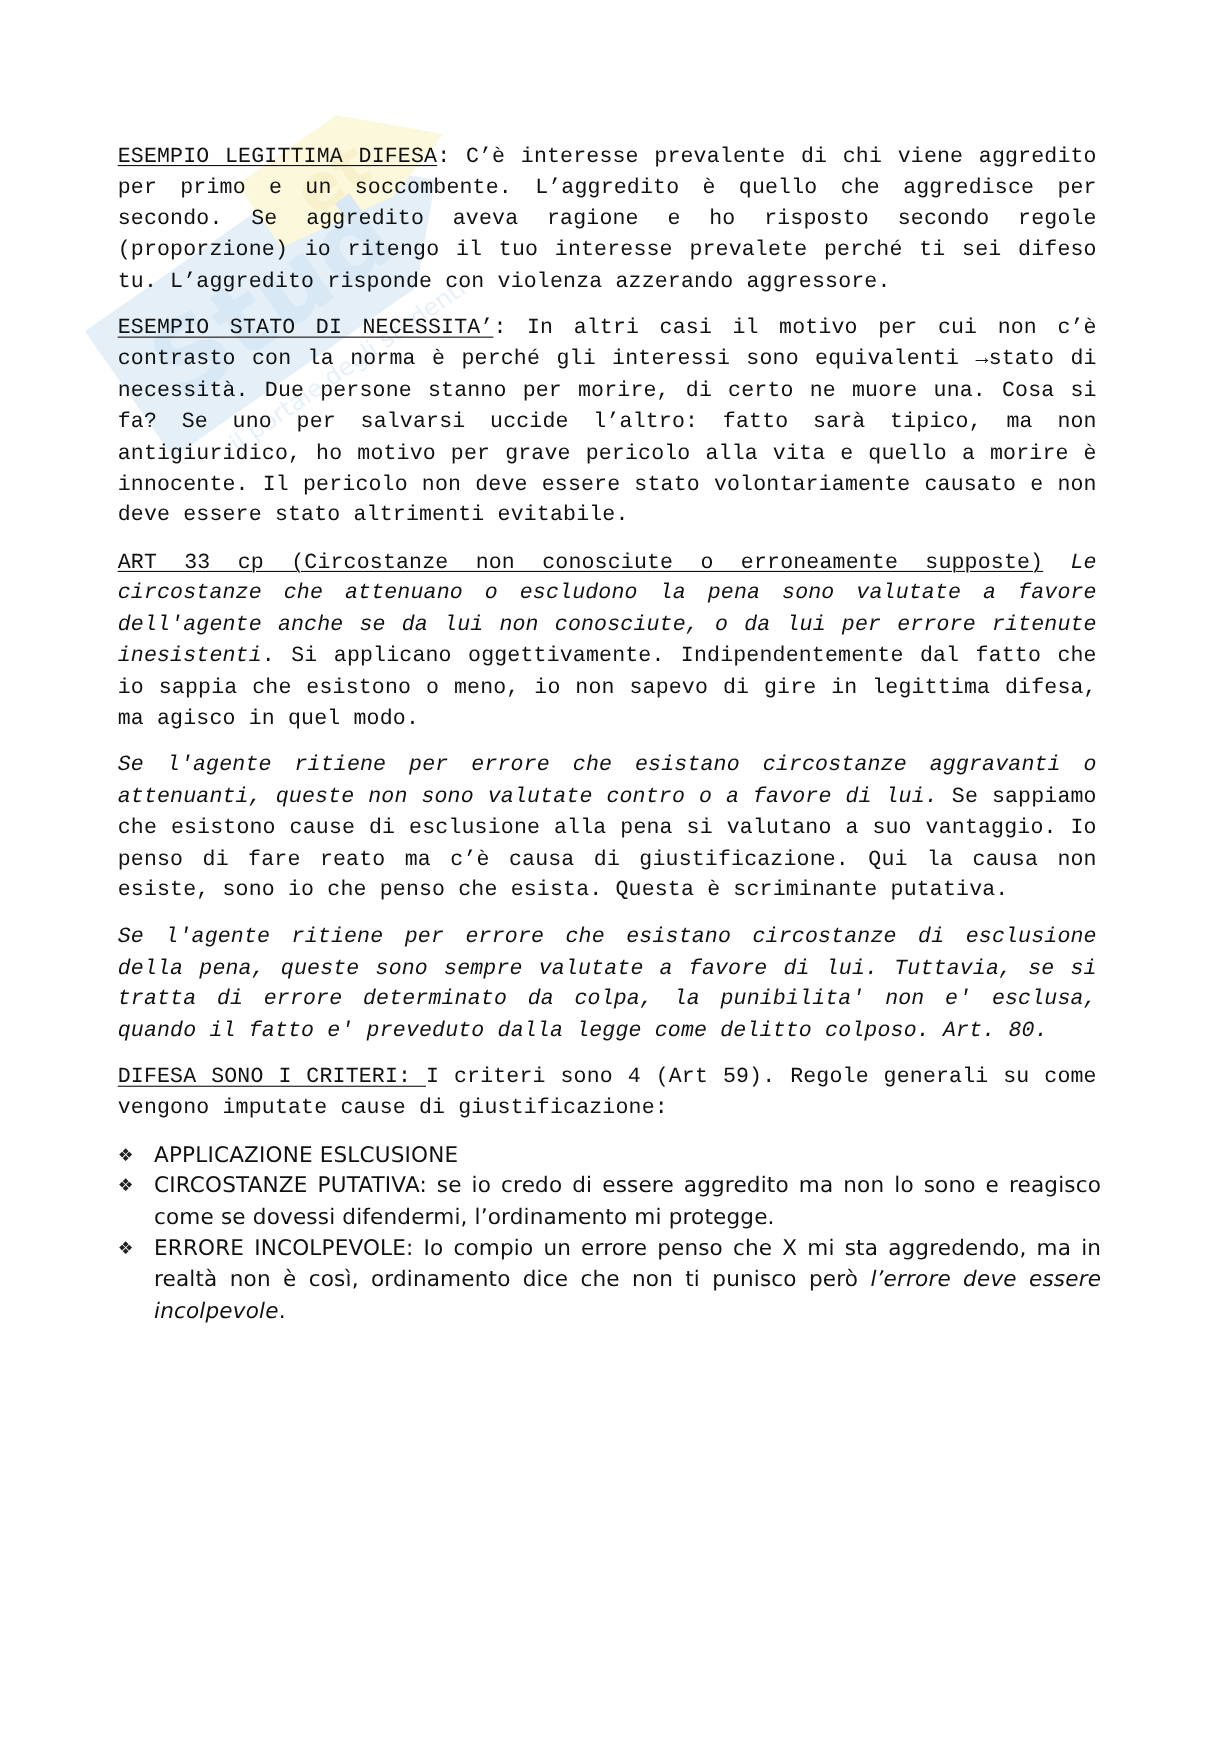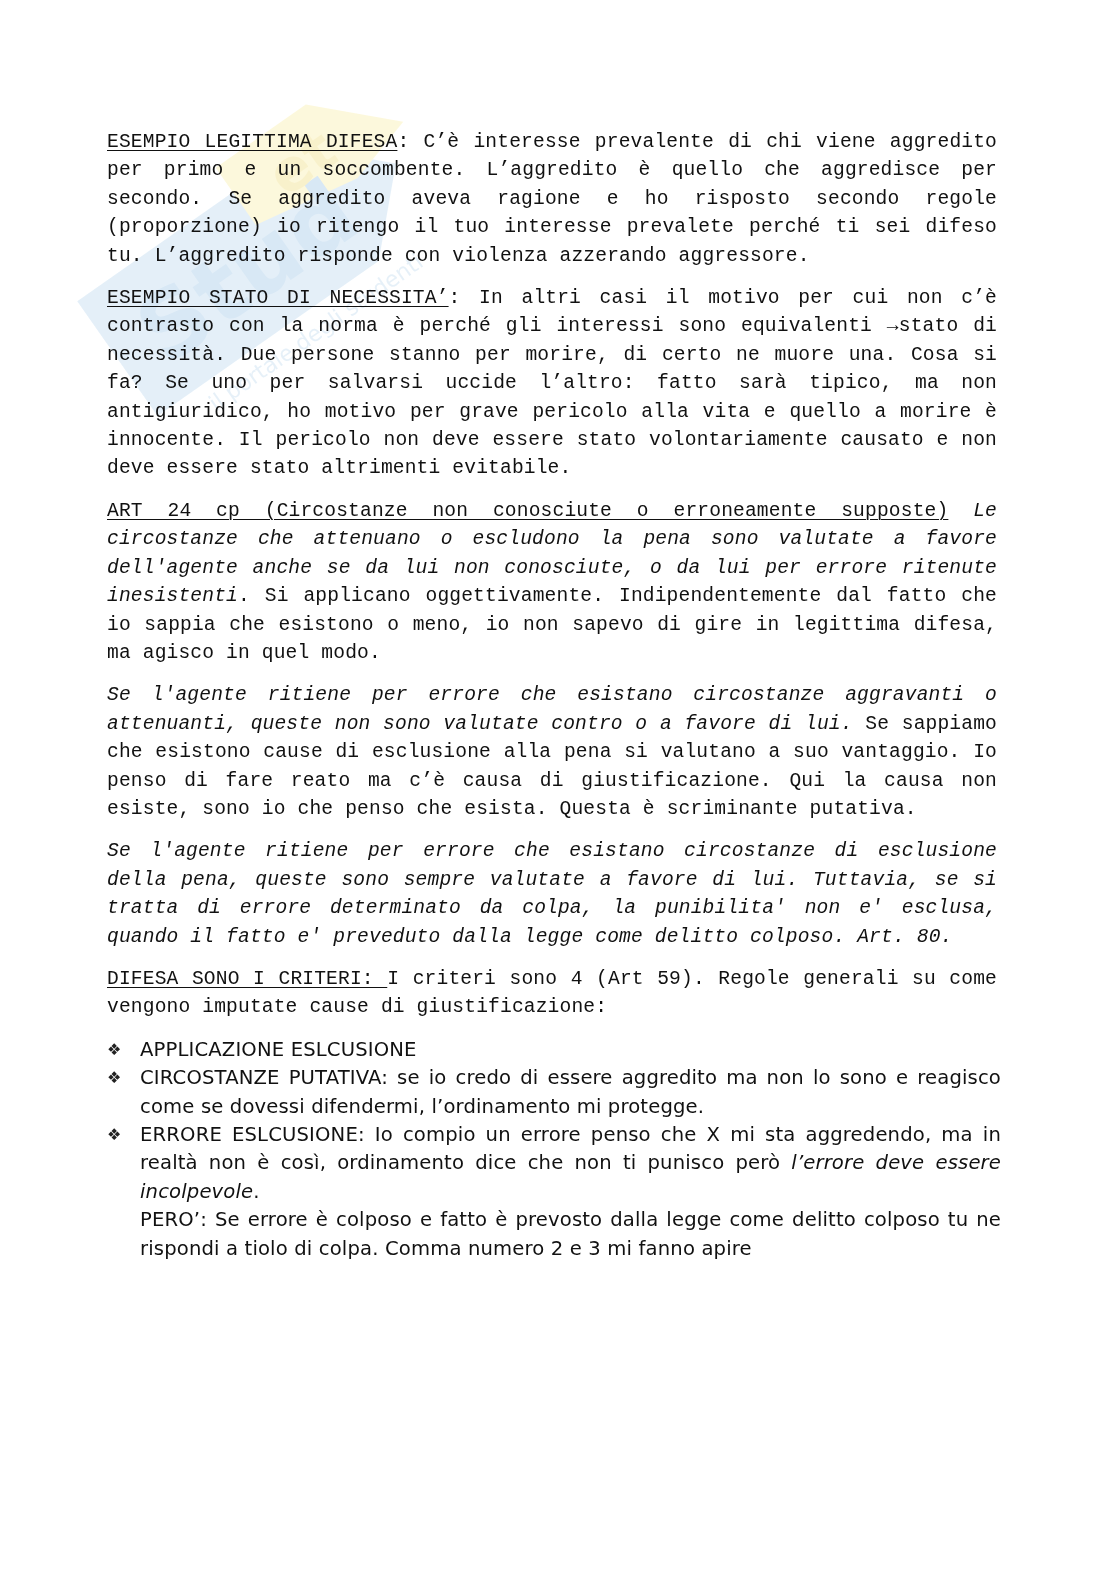--- a/index.html
+++ b/index.html
@@ -87,21 +87,21 @@
   <p>
     <span class="u">ESEMPIO LEGITTIMA DIFESA</span><span>: C’è interesse prevalente di chi viene aggredito per primo e un soccombente. L’aggredito è quello che aggredisce per secondo. Se aggredito aveva ragione e ho risposto secondo regole (proporzione) io ritengo il tuo interesse prevalete perché ti sei difeso tu. L’aggredito risponde con violenza azzerando aggressore.</span>
   </p>
 
   <p>
     <span class="u">ESEMPIO STATO DI NECESSITA’</span><span>: In altri casi il motivo per cui non c’è contrasto con la norma è perché gli interessi sono equivalenti →stato di necessità. Due persone stanno per morire, di certo ne muore una. Cosa si fa? Se uno per salvarsi uccide l’altro: fatto sarà tipico, ma non antigiuridico, ho motivo per grave pericolo alla vita e quello a morire è innocente. Il pericolo non deve essere stato volontariamente causato e non deve essere stato altrimenti evitabile.</span>
   </p>
 
 
   <p>
-    <span class="u">ART 24 cp (Circostanze non conosciute o erroneamente supposte)</span>
+    <span class="u">ART 33 cp (Circostanze non conosciute o erroneamente supposte)</span>
     <span class="i">Le circostanze che attenuano o escludono la pena sono valutate a favore dell'agente anche se da lui non conosciute, o da lui per errore ritenute inesistenti</span><span>. Si applicano oggettivamente. Indipendentemente dal fatto che io sappia che esistono o meno, io non sapevo di gire in legittima difesa, ma agisco in quel modo.</span>
   </p>
 
 
   <p>
     <span class="i">Se l'agente ritiene per errore che esistano circostanze aggravanti o attenuanti, queste non sono valutate contro o a favore di lui.</span><span> Se sappiamo che esistono cause di esclusione alla pena si valutano a suo vantaggio. Io penso di fare reato ma c’è causa di giustificazione. Qui la causa non esiste, sono io che penso che esista. Questa è scriminante putativa.</span>
   </p>
 
   <p class="i">
     <span>Se l'agente ritiene per errore che esistano circostanze di esclusione della pena, queste sono sempre valutate a favore di lui. Tuttavia, se si tratta di errore determinato da colpa, la punibilita' non e' esclusa, quando il fatto e' preveduto dalla legge come delitto colposo. Art. 80.</span>
@@ -115,19 +115,18 @@
     <li>
       <span class="bullet-icon">❖</span>
       <span>APPLICAZIONE ESLCUSIONE</span>
     </li>
     <li>
       <span class="bullet-icon">❖</span>
       <span>CIRCOSTANZE PUTATIVA</span><span>: se io credo di essere aggredito ma non lo sono e reagisco come se dovessi difendermi, l’ordinamento mi protegge.</span>
     </li>
     <li>
       <span class="bullet-icon">❖</span>
-      <span>ERRORE ESLCUSIONE</span><span>: Io compio un errore penso che X mi sta aggredendo, ma in realtà non è così, ordinamento dice che non ti punisco però </span><span class="i">l’errore deve essere incolpevole</span><span>.</span>
+      <span>ERRORE INCOLPEVOLE</span><span>: Io compio un errore penso che X mi sta aggredendo, ma in realtà non è così, ordinamento dice che non ti punisco però </span><span class="i">l’errore deve essere incolpevole</span><span>.</span>
       <br>
-      <span>PERO’: Se errore è colposo e fatto è prevosto dalla legge come delitto colposo tu ne rispondi a tiolo di colpa. Comma numero 2 e 3 mi fanno apire</span>
     </li>
   </ul>
 
 </div>
 
 </body></html>

